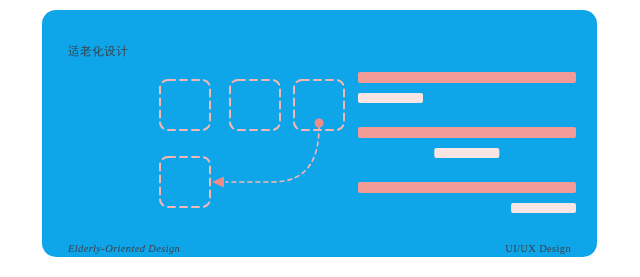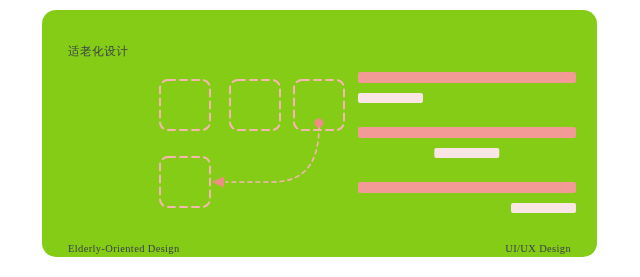--- a/index.html
+++ b/index.html
@@ -98,21 +98,21 @@
     height: 10px;
     border-radius: 2px;
   }
   .bar-sub.align-left   { left: 0; }
   .bar-sub.align-center { left: 50%; transform: translateX(-50%); }
   .bar-sub.align-right  { right: 0; }
 </style>
 </head>
 <body style="background: rgb(255, 255, 255);">
 
-<div id="card" style="background: #84cc16; border-radius: 14px;">
+<div id="card" style="background: #0ea5e9; border-radius: 14px;">
 
   <div class="edge-row" id="header-row">
     <span class="cn-text" style="color: rgb(60, 64, 73);">适老化设计</span>
   </div>
 
   <div id="diagram">
     <svg width="240" height="160" viewBox="0 0 240 160" xmlns="http://www.w3.org/2000/svg">
       <g fill="none" stroke="#f7b6b2" stroke-width="2" stroke-linecap="round" stroke-dasharray="7 5">
         <rect x="58" y="20" width="50" height="50" rx="8"></rect>
         <rect x="128" y="20" width="50" height="50" rx="8"></rect>
@@ -137,17 +137,17 @@
       <div class="bar-main" style="width:100%; background:#f19a96;"></div>
       <div class="bar-sub align-center" style="width:30%; background:#f9e6e4;"></div>
     </div>
     <div class="bar-group" id="bar-group-2">
       <div class="bar-main" style="width:100%; background:#f19a96;"></div>
       <div class="bar-sub align-right" style="width:30%; background:#f9e6e4;"></div>
     </div>
   </div>
 
   <div class="edge-row" id="footer-row">
-    <span class="en-text" style="color: rgb(60, 64, 73);">Elderly-Oriented Design</span>
+    <span class="en-text" style="color: rgb(60, 64, 73); font-style: italic;">Elderly-Oriented Design</span>
     <span class="en-text" style="color: rgb(60, 64, 73);">UI/UX Design</span>
   </div>
 
 </div>
 
 </body></html>

